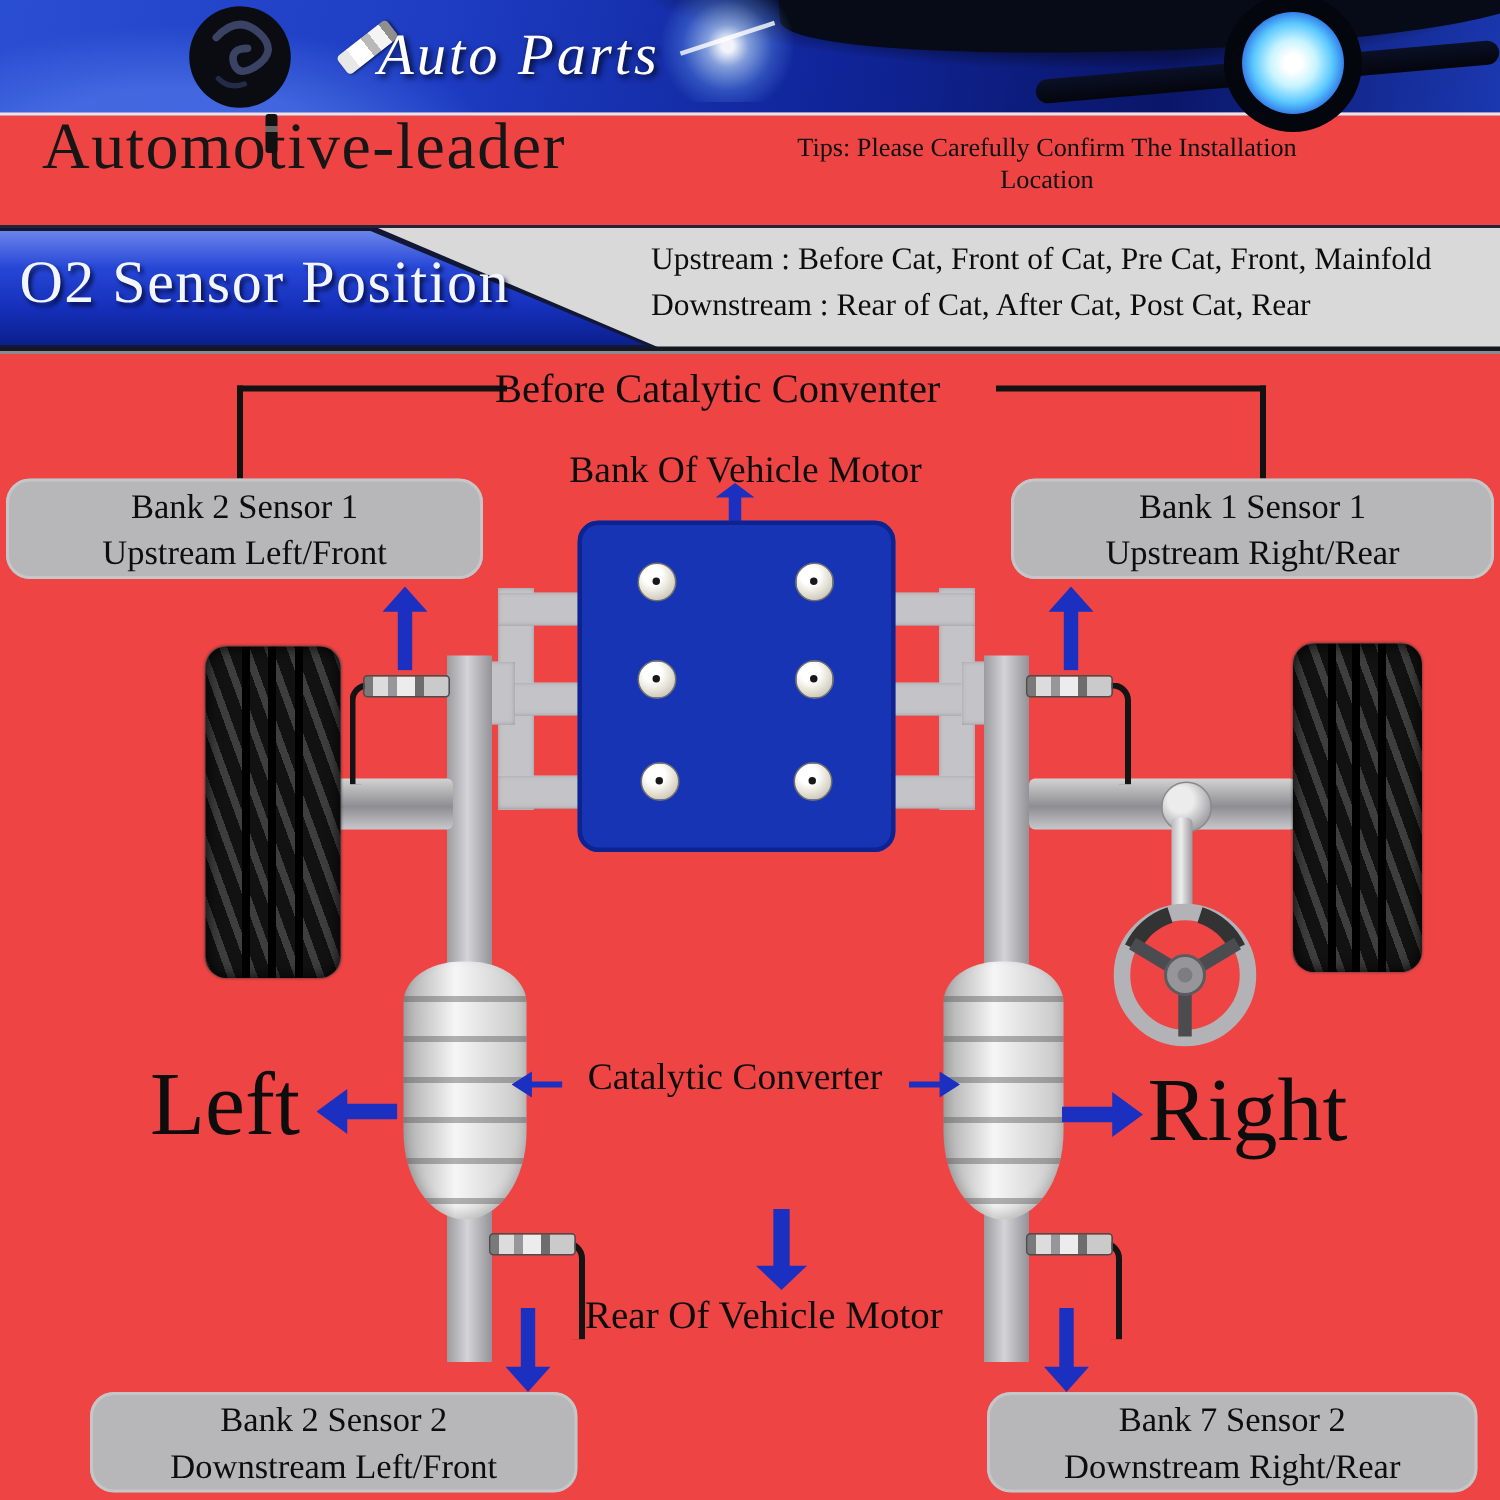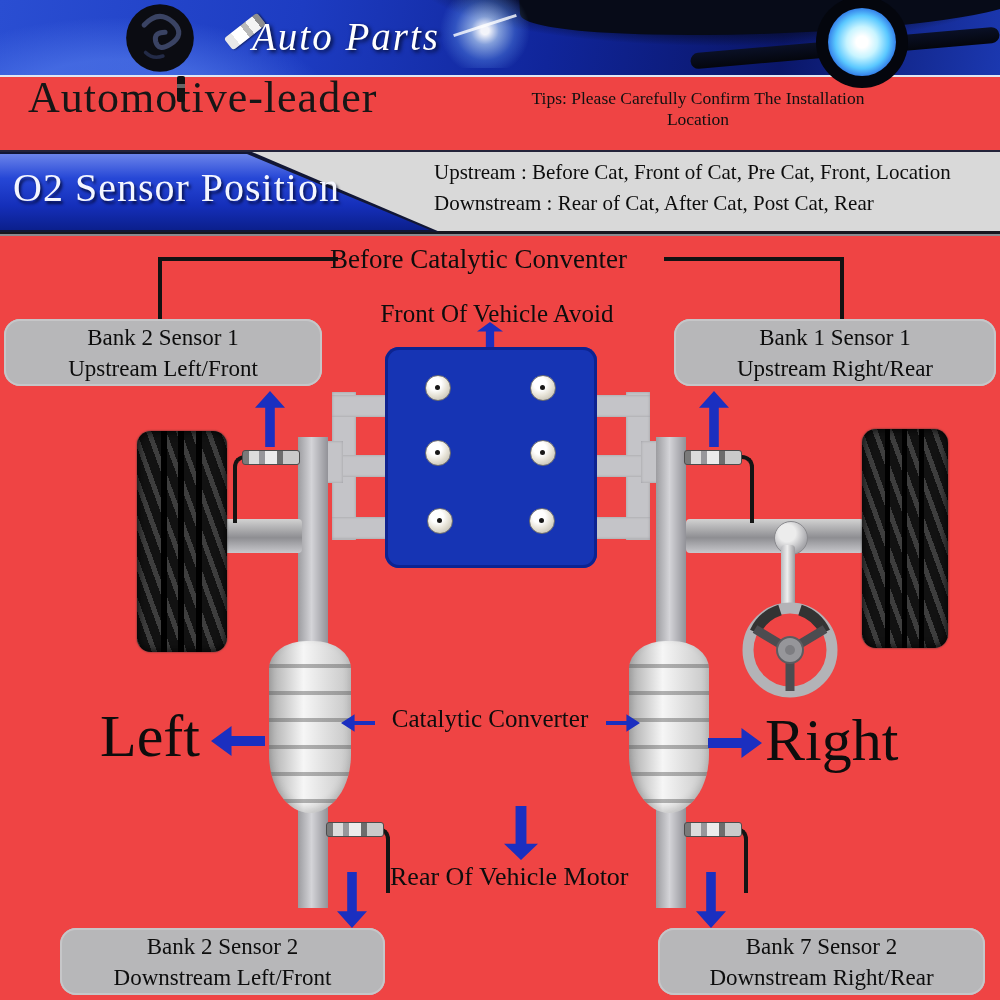--- a/index.html
+++ b/index.html
@@ -100,32 +100,32 @@
     </svg>
     <div class="abs spark-plug"></div>
     <div class="abs brand">Auto Parts</div>
   </div>
 
   <div class="abs company">Automotive-leader</div>
   <div class="abs plug-dot"></div>
   <div class="abs tips" style="top:88px">Tips: Please Carefully Confirm The Installation Location</div>
 
   <div class="abs panel"></div>
-  <div class="abs panel-line" style="top:160px">Upstream : Before Cat, Front of Cat, Pre Cat, Front, Location</div>
+  <div class="abs panel-line" style="top:160px">Upstream : Before Cat, Front of Cat, Pre Cat, Front, Mainfold</div>
   <div class="abs panel-line" style="top:191px">Downstream : Rear of Cat, After Cat, Post Cat, Rear</div>
   <div class="abs ribbon-back"></div>
   <div class="abs ribbon"></div>
   <div class="abs ribbon-title">O2 Sensor Position</div>
 
   <div class="abs bline" style="left:158px;top:257px;width:180px;height:4px"></div>
   <div class="abs bline" style="left:664px;top:257px;width:180px;height:4px"></div>
   <div class="abs bline" style="left:158px;top:257px;width:4px;height:62px"></div>
   <div class="abs bline" style="left:840px;top:257px;width:4px;height:62px"></div>
   <div class="abs lbl" style="left:330px;top:244px;width:345px;font-size:27px">Before Catalytic Conventer</div>
-  <div class="abs lbl" style="left:347px;top:300px;width:300px;text-align:center;font-size:25px">Front Of Vehicle Avoid</div>
+  <div class="abs lbl" style="left:347px;top:300px;width:300px;text-align:center;font-size:25px">Bank Of Vehicle Motor</div>
   <div class="abs arr arr-up" style="left:477px;top:322px;width:26px;height:32px"></div>
 
   <div class="abs bar" style="left:332px;top:392px;width:24px;height:148px"></div>
   <div class="abs bar" style="left:332px;top:395px;width:58px;height:22px"></div>
   <div class="abs bar" style="left:332px;top:455px;width:58px;height:22px"></div>
   <div class="abs bar" style="left:332px;top:517px;width:58px;height:22px"></div>
   <div class="abs bar" style="left:299px;top:441px;width:44px;height:42px"></div>
   <div class="abs bar" style="left:626px;top:392px;width:24px;height:148px"></div>
   <div class="abs bar" style="left:592px;top:395px;width:58px;height:22px"></div>
   <div class="abs bar" style="left:592px;top:455px;width:58px;height:22px"></div>

